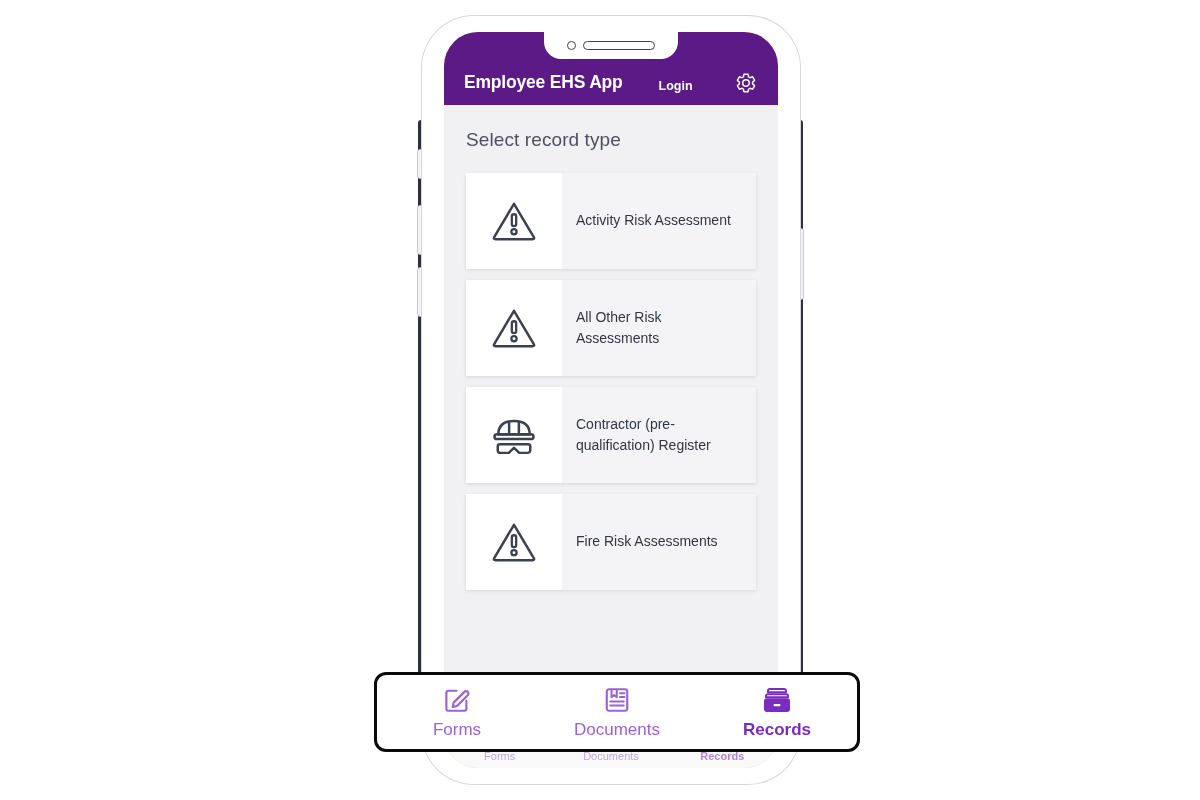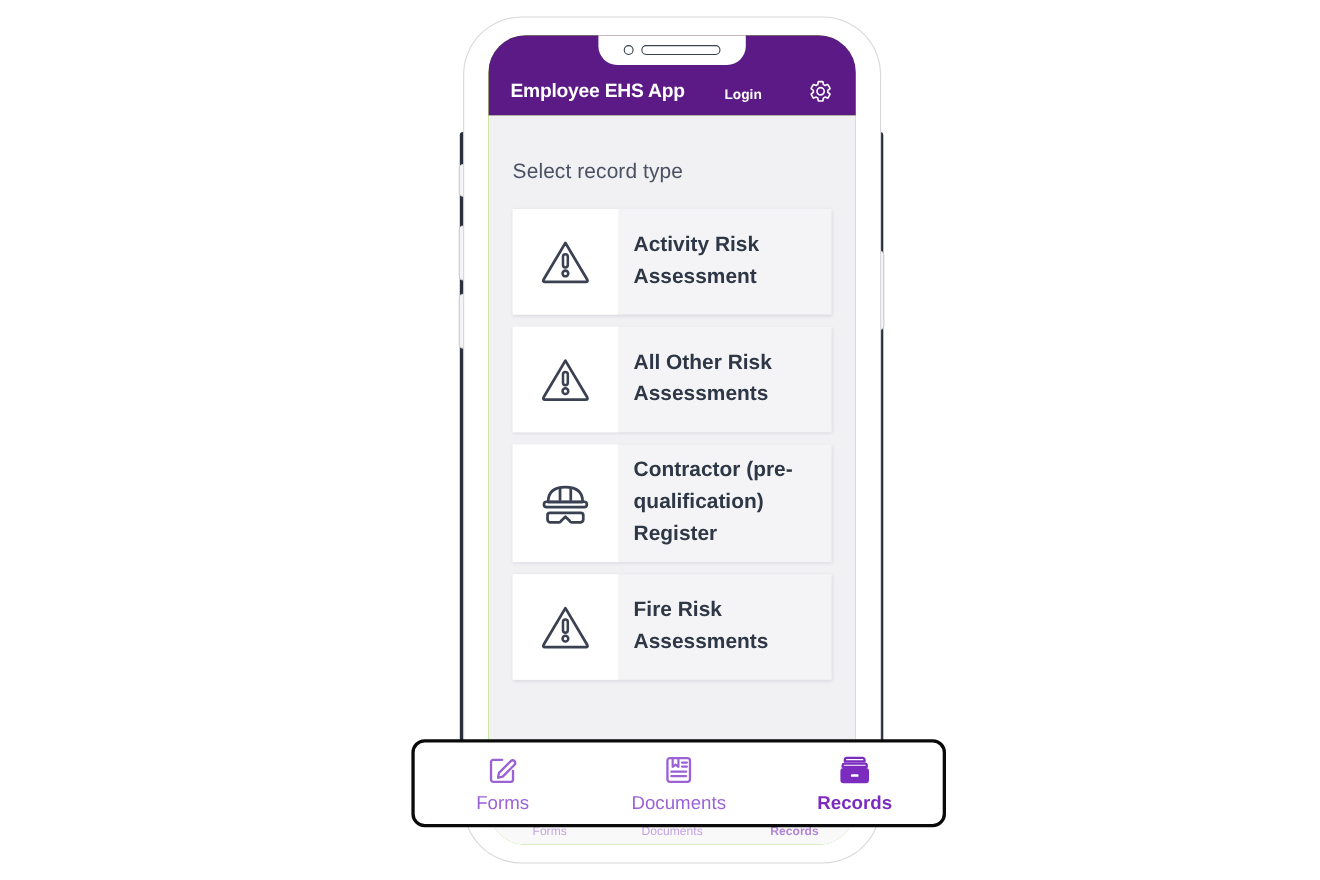--- a/index.html
+++ b/index.html
@@ -41,21 +41,21 @@
     box-shadow: 0 0 0 1px #c9c9cf;
   }
 
   
   #phone-screen {
     position: absolute;
     left: 444px;
     top: 32px;
     width: 334px;
     height: 736px;
-    background: #84cc16;
+    background: #fdba74;
     border-radius: 34px;
     overflow: hidden;
   }
 
   
   #app-bar {
     position: absolute;
     left: 0;
     top: 0;
     width: 100%;
@@ -129,21 +129,21 @@
     left: 0;
     top: 73px;
     right: 0;
     bottom: 0;
     background: #f1f1f4;
     overflow: hidden;
   }
   #screen-title {
     font-size: 19px;
     color: #4a5160;
-    padding: 41px 0 0 22px;
+    padding: 24px 0 0 22px;
     font-weight: normal;
     letter-spacing: 0.1px;
   }
 
   #record-list {
     margin-top: 22px;
     padding: 0 22px;
   }
   .record-card {
     display: flex;
@@ -159,22 +159,22 @@
     background: #ffffff;
     display: flex;
     align-items: center;
     justify-content: center;
   }
   .record-card-label {
     flex: 1;
     display: flex;
     align-items: center;
     padding: 10px 14px;
-    font-size: 19px;
-    font-weight: bold;
+    font-size: 14px;
+    font-weight: normal;
     color: #2e3746;
     line-height: 1.52;
   }
 
   
   #screen-bottom-nav {
     position: absolute;
     left: 0; right: 0; bottom: 0;
     height: 56px;
     background: #ffffff;

